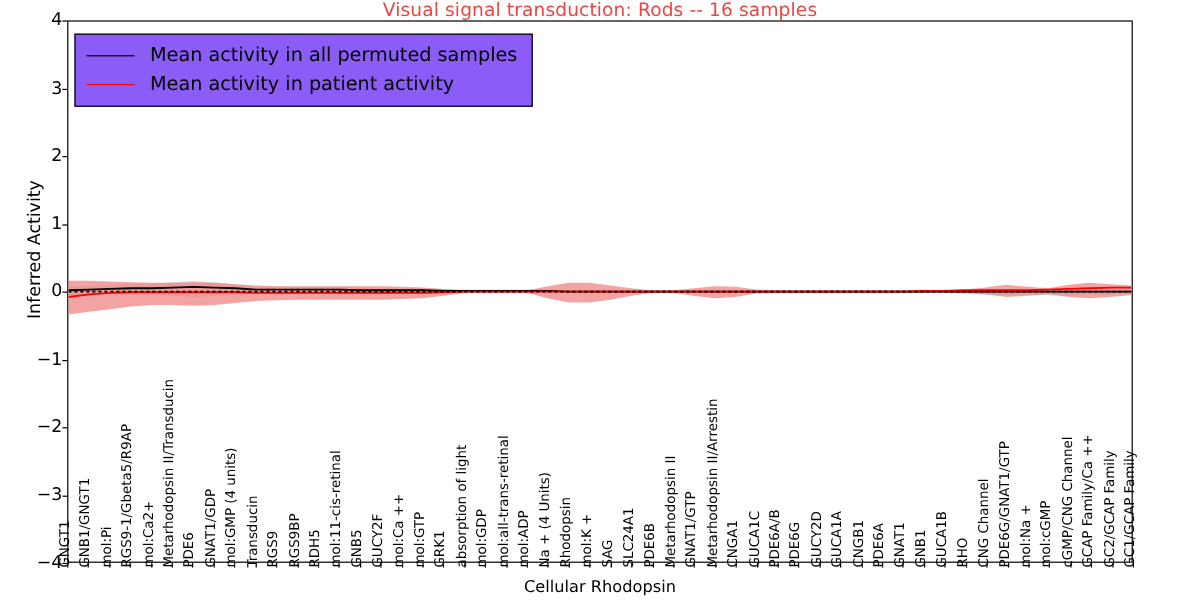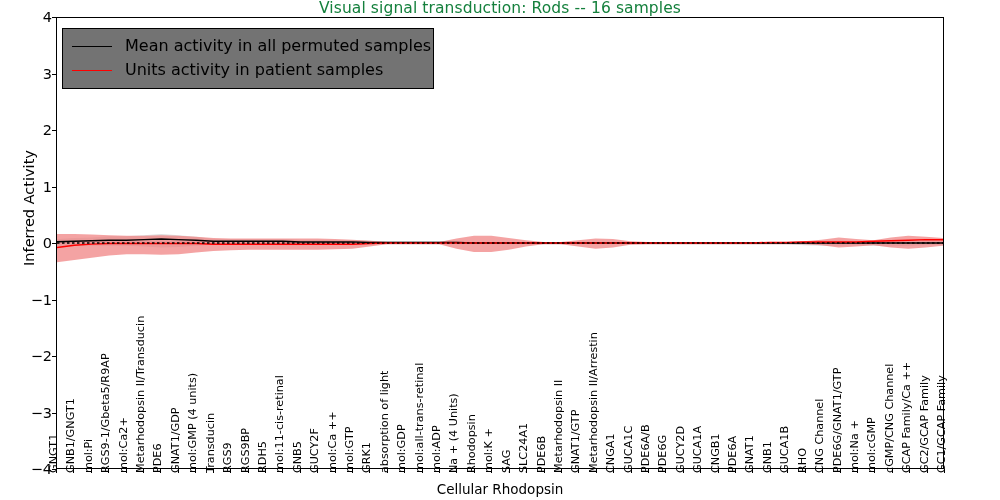--- a/index.html
+++ b/index.html
@@ -1,21 +1,21 @@
 <!DOCTYPE html>
 <html><head>
 <meta charset="utf-8">
 <style>
   html,body{margin:0;padding:0;background:#ffffff;}
   body{width:1000px;height:500px;font-family:"DejaVu Sans","Liberation Sans",sans-serif;overflow:hidden;}
   #root{position:relative;width:1000px;height:500px;}
 
   .chart-title{
     position:absolute;left:0;top:-1px;width:1000px;text-align:center;
-    font-size:15.5px;color:#15803d;letter-spacing:.1px;
+    font-size:15.5px;color:#ef4444;letter-spacing:.1px;
   }
 
   
   .plot-frame{
     position:absolute;left:56px;top:17px;width:888px;height:452px;
     border:1.1px solid #000;box-sizing:border-box;background:#fff;
   }
 
   .plot-clip{position:absolute;left:0;top:0;right:0;bottom:0;overflow:hidden;}
   .plot-svg{display:block;width:100%;height:100%;}
@@ -41,22 +41,22 @@
     transform-origin:left bottom;transform:rotate(-90deg) translateY(4.2px);
   }
   .xaxis-title{
     position:absolute;left:56px;top:481px;width:888px;text-align:center;
     font-size:13.5px;color:#000;
   }
 
   
   .legend{
     position:absolute;left:62px;top:28px;
-    border:1.15px solid #000;background:#737373;
-    padding:5px 2px 6px 9px;box-sizing:border-box;
+    border:1.15px solid #000;background:#8b5cf6;
+    padding:5px 12px 6px 9px;box-sizing:border-box;
   }
   .legend-row{display:flex;align-items:center;height:24px;}
   .legend-swatch{width:40px;height:0;border-top:1.5px solid #000;margin-right:13px;}
   .legend-swatch.red{border-top-color:#ff0000;}
   .legend-text{font-size:16px;color:#000;white-space:nowrap;line-height:1;}
 </style>
 </head>
 <body>
 
 <div id="root">
@@ -309,17 +309,17 @@
     </div>
   <div class="xaxis-title">Cellular Rhodopsin</div>
 
   <div class="legend">
     <div class="legend-row">
       <span class="legend-swatch"></span>
       <span class="legend-text">Mean activity in all permuted samples</span>
     </div>
     <div class="legend-row">
       <span class="legend-swatch red"></span>
-      <span class="legend-text">Units activity in patient samples</span>
+      <span class="legend-text">Mean activity in patient activity</span>
     </div>
   </div>
 
 </div>
 
 </body></html>

